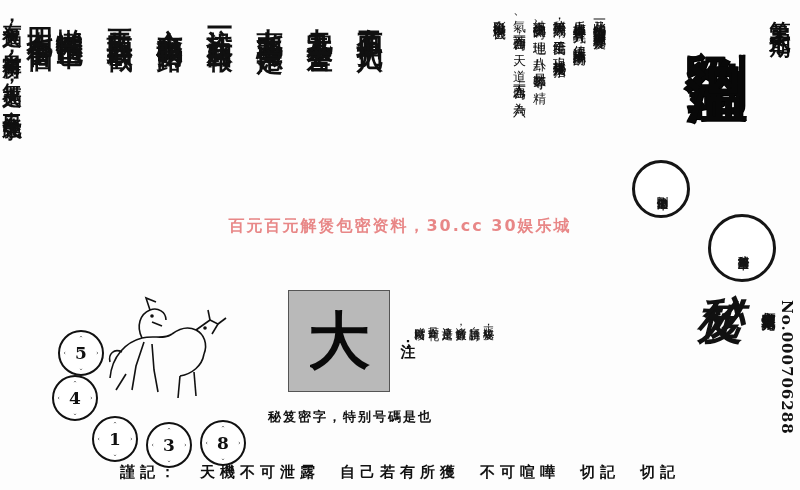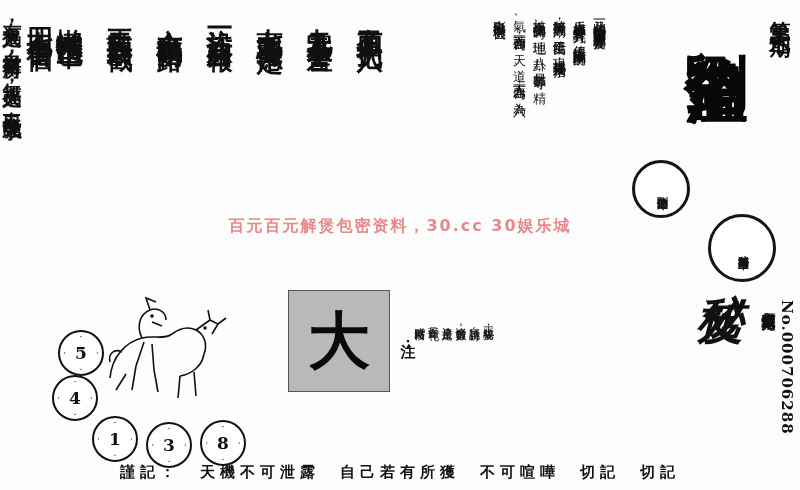--- a/index.html
+++ b/index.html
@@ -340,20 +340,21 @@
   <div class="coin" style="left:146px; top:422px;">
       <span>3</span>
     </div>
   <div class="coin" style="left:200px; top:420px;">
       <span>8</span>
     </div>
 
   <div id="char-box">
     <div class="glyph">大</div>
   </div>
+  <div id="char-caption">秘笈密字，特别号碼是也</div>
 
   <div id="annot-label">注：</div>
   <div id="annot-lines">正版秘笈，
 自話說诗
 诸音難數，
 诗义是是；
 骨面奇礼
 赠财楼民</div>
 
   <div id="watermark">百元百元解煲包密资料，30.cc 30娱乐城</div>

